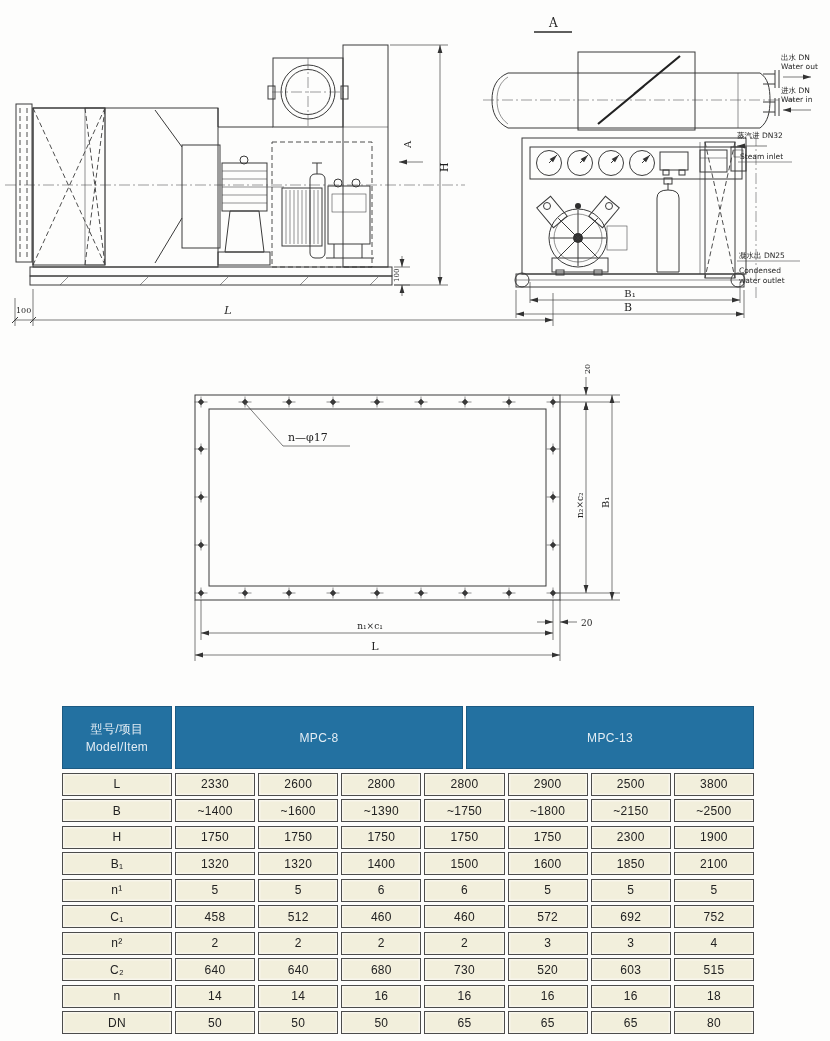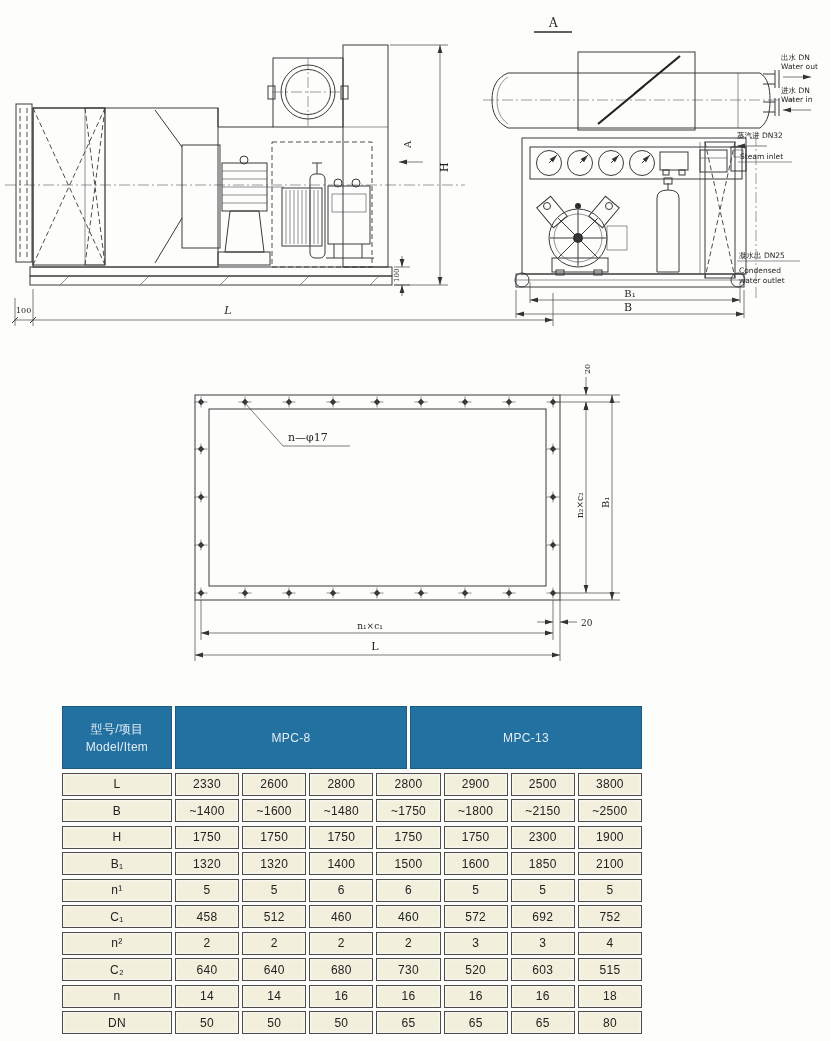--- a/index.html
+++ b/index.html
@@ -8,21 +8,21 @@
   svg{position:absolute;left:0;top:0;}
   .s{stroke:#3a3a3a;fill:none;stroke-width:1;}
   .thin{stroke:#4a4a4a;fill:none;stroke-width:.6;}
   .dash{stroke:#3a3a3a;fill:none;stroke-width:.9;stroke-dasharray:5 3;}
   .cl{stroke:#5a5a5a;fill:none;stroke-width:.6;stroke-dasharray:11 3 2 3;}
   .dim{stroke:#444;fill:none;stroke-width:.7;}
   text.dwg{font-family:"DejaVu Serif",serif;fill:#1f1f1f;}
   text.ann{font-family:"DejaVu Sans",sans-serif;font-size:7.5px;fill:#1f1f1f;}
   .arrf{fill:#333;stroke:none;}
   
-  #spec-table{position:absolute;left:62px;top:706px;width:580px;}
+  #spec-table{position:absolute;left:62px;top:706px;width:692px;}
   .t-row{display:flex;gap:3px;margin-top:3.5px;}
   .t-row.t-header{margin-top:0;}
   .t-cell{box-sizing:border-box;flex:1;border:1px solid #4c4c4c;background:#f2efdc;
           display:flex;flex-direction:column;align-items:center;justify-content:center;
           height:23px;font-size:12px;color:#222;letter-spacing:.3px;
           box-shadow:inset 0 0 0 1.5px rgba(255,255,255,.45);}
   .t-header .t-cell{height:63px;background:#2371a1;color:#e3edf4;border-color:#1c5a82;
           box-shadow:none;font-size:12px;}
   .t-first{flex:0 0 110px;}
   .t-head-line{line-height:1.5;}
@@ -370,21 +370,21 @@
         <div class="t-cell">2800</div>
         <div class="t-cell">2800</div>
         <div class="t-cell">2900</div>
         <div class="t-cell">2500</div>
         <div class="t-cell">3800</div>
       </div>
       <div class="t-row">
         <div class="t-cell t-first">B</div>
         <div class="t-cell">~1400</div>
         <div class="t-cell">~1600</div>
-        <div class="t-cell">~1480</div>
+        <div class="t-cell">~1390</div>
         <div class="t-cell">~1750</div>
         <div class="t-cell">~1800</div>
         <div class="t-cell">~2150</div>
         <div class="t-cell">~2500</div>
       </div>
       <div class="t-row">
         <div class="t-cell t-first">H</div>
         <div class="t-cell">1750</div>
         <div class="t-cell">1750</div>
         <div class="t-cell">1750</div>

